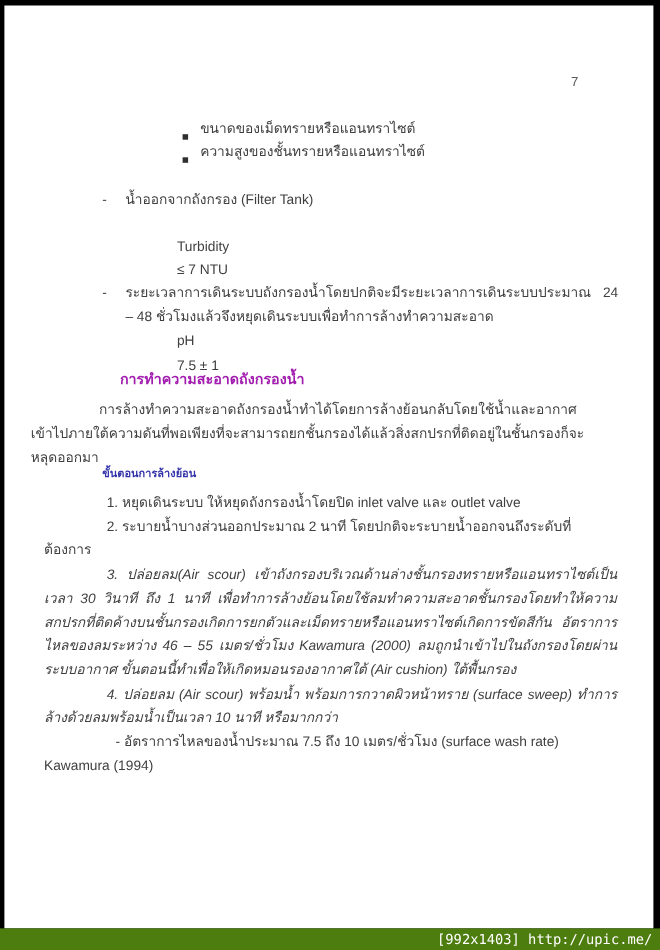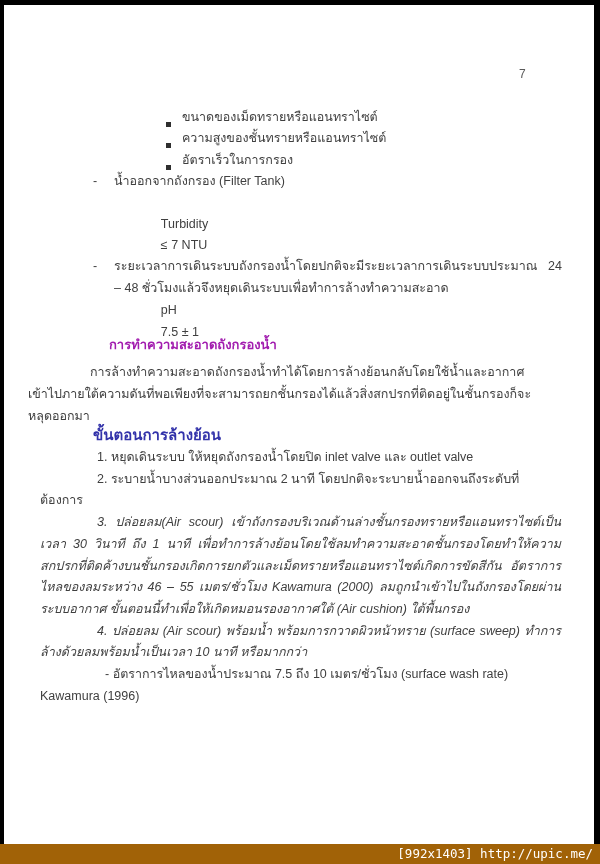--- a/index.html
+++ b/index.html
@@ -51,41 +51,41 @@
   .spec-row { line-height: 21.6px; white-space: pre; }
   .spec-label { display: inline-block; width: 70px; }
   .spec-value { display: inline-block; }
   
   .head-red {
     position: absolute; left: 89px; top: 313px;
     margin: 16px; font-size: 13px; font-weight: bold; color: #a21caf;
   }
   .head-blue {
     position: absolute; left: 89px; top: 418px;
-    margin: 0; font-size: 15px; font-weight: bold; color: #3333aa;
+    margin: 0; font-size: 10px; font-weight: bold; color: #3333aa;
   }
   
   .intro {
     position: absolute; left: 24px; top: 356px;
     width: 521px; margin: 0;
     line-height: 22px; text-indent: 62px; text-align: justify;
   }
   
   .steps {
     position: absolute; left: 36px; top: 442px;
     width: 521px; line-height: 21.7px;
   }
   .steps p { margin: 0; }
   .step   { text-indent: 57px; }
   .step.justify { text-align: justify; font-style: italic; }
   .substep { text-indent: 65px; }
   
   .watermark-bar {
     position: absolute; left: 0; right: 0; bottom: 0;
-    height: 20px; background: #a16207;
+    height: 20px; background: #4d7c0f;
     color: #fff; text-align: right;
     font-family: "DejaVu Sans Mono", monospace;
     font-size: 12.5px; line-height: 19px;
     padding-right: 7px; box-sizing: border-box;
   }
 </style>
 </head>
 <body>
 
 <div class="page">
@@ -93,24 +93,20 @@
   <div class="page-num">7</div>
 
   <ul class="bullets">
     <li>
       <span class="sq"></span>
       <span>ขนาดของเม็ดทรายหรือแอนทราไซต์</span>
     </li>
     <li>
       <span class="sq"></span>
       <span>ความสูงของชั้นทรายหรือแอนทราไซต์</span>
-    </li>
-    <li>
-      <span class="sq"></span>
-      <span>อัตราเร็วในการกรอง</span>
     </li>
   </ul>
 
   <div class="dash-row filter-out">
     <span class="dash">-</span>
     <span class="txt">น้ำออกจากถังกรอง (Filter Tank)</span>
   </div>
 
   <div class="specs">
     <div class="spec-row">
@@ -132,20 +128,20 @@
 
   <p class="intro">การล้างทำความสะอาดถังกรองน้ำทำได้โดยการล้างย้อนกลับโดยใช้น้ำและอากาศเข้าไปภายใต้ความดันที่พอเพียงที่จะสามารถยกชั้นกรองได้แล้วสิ่งสกปรกที่ติดอยู่ในชั้นกรองก็จะหลุดออกมา</p>
 
   <h3 class="head-blue">ขั้นตอนการล้างย้อน</h3>
 
   <div class="steps">
     <p class="step">1. หยุดเดินระบบ ให้หยุดถังกรองน้ำโดยปิด inlet valve และ outlet valve</p>
     <p class="step">2. ระบายน้ำบางส่วนออกประมาณ 2 นาที โดยปกติจะระบายน้ำออกจนถึงระดับที่ต้องการ</p>
     <p class="step justify">3. ปล่อยลม(Air scour) เข้าถังกรองบริเวณด้านล่างชั้นกรองทรายหรือแอนทราไซต์เป็นเวลา 30 วินาที ถึง 1 นาที เพื่อทำการล้างย้อนโดยใช้ลมทำความสะอาดชั้นกรองโดยทำให้ความสกปรกที่ติดค้างบนชั้นกรองเกิดการยกตัวและเม็ดทรายหรือแอนทราไซต์เกิดการขัดสีกัน อัตราการไหลของลมระหว่าง 46 – 55 เมตร/ชั่วโมง Kawamura (2000) ลมถูกนำเข้าไปในถังกรองโดยผ่านระบบอากาศ ขั้นตอนนี้ทำเพื่อให้เกิดหมอนรองอากาศใต้ (Air cushion) ใต้พื้นกรอง</p>
     <p class="step justify">4. ปล่อยลม (Air scour) พร้อมน้ำ พร้อมการกวาดผิวหน้าทราย (surface sweep) ทำการล้างด้วยลมพร้อมน้ำเป็นเวลา 10 นาที หรือมากกว่า</p>
-    <p class="substep">- อัตราการไหลของน้ำประมาณ 7.5 ถึง 10 เมตร/ชั่วโมง (surface wash rate) Kawamura (1996)</p>
+    <p class="substep">- อัตราการไหลของน้ำประมาณ 7.5 ถึง 10 เมตร/ชั่วโมง (surface wash rate) Kawamura (1994)</p>
   </div>
 
 </div>
 
 <div class="watermark-bar">
   <span>[992x1403] http://upic.me/</span>
 </div>
 
 </body></html>

